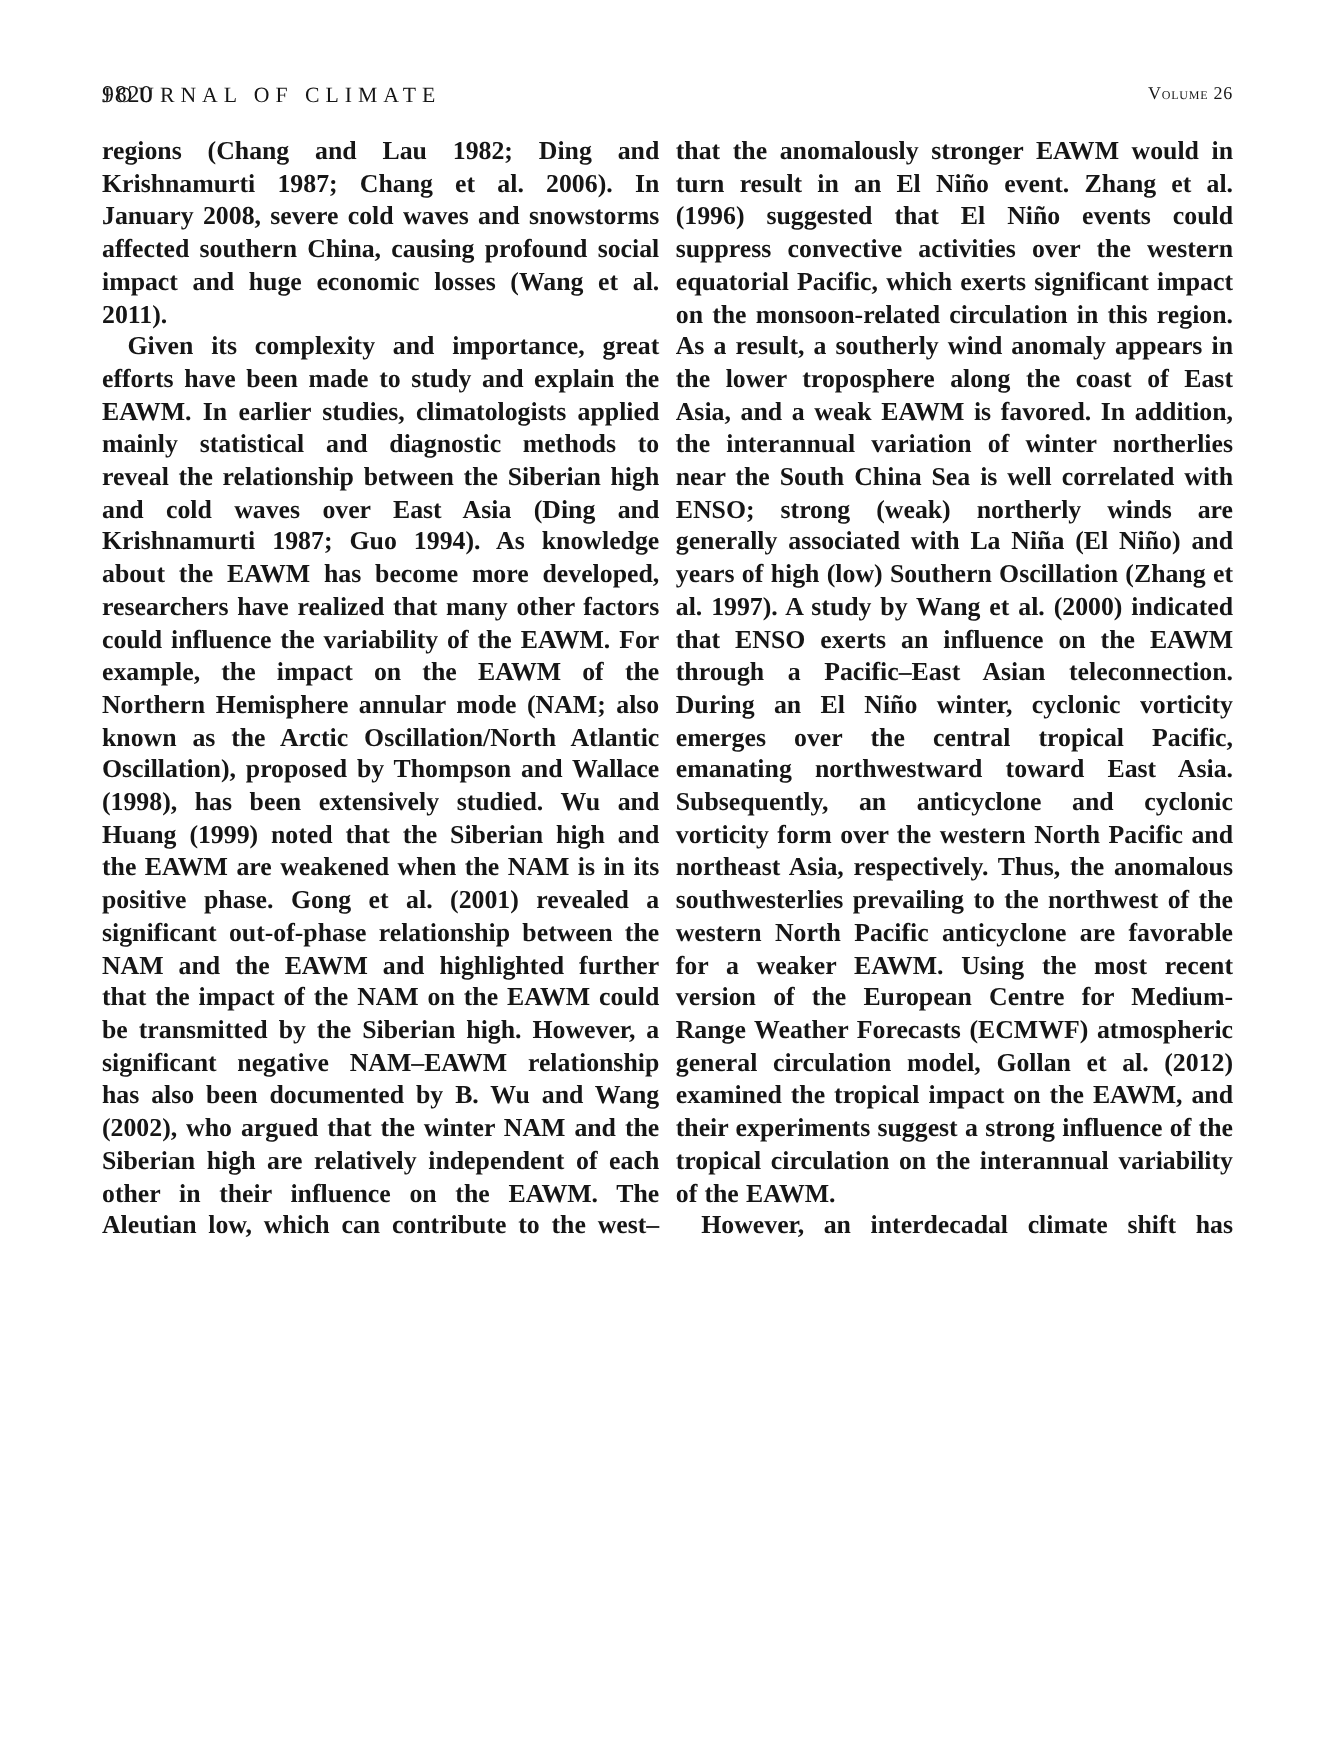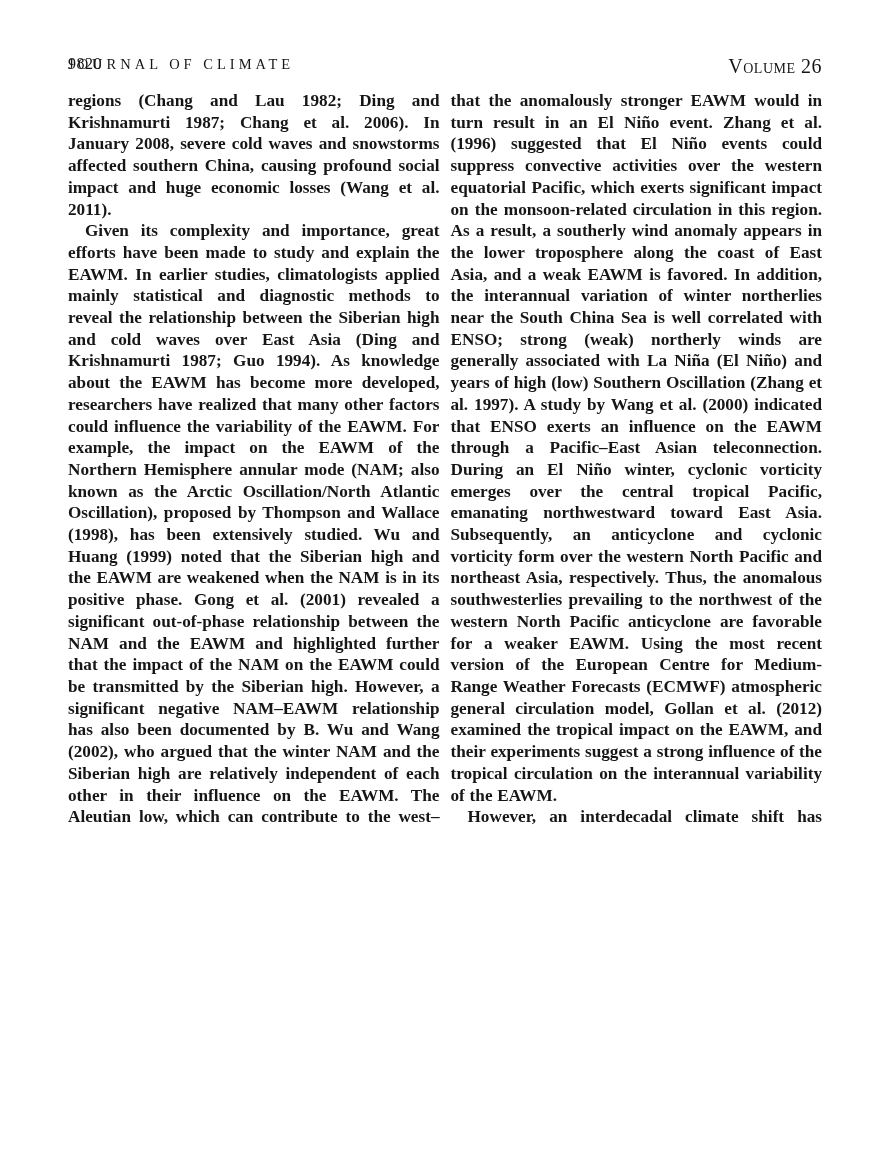--- a/index.html
+++ b/index.html
@@ -36,21 +36,21 @@
     right: 0;
     top: 1px;
     text-align: left;
     font-size: 14.5px;
     letter-spacing: 4px;
   }
   .running-head .volume-label {
     position: absolute;
     right: 0;
     top: 0;
-    font-size: 20px;
+    font-size: 12px;
     font-variant: small-caps;
     letter-spacing: 0.5px;
   }
   .article-body {
     position: absolute;
     left: 68px;
     top: 90px;
     width: 754px;
     display: flex;
     gap: 11px;

